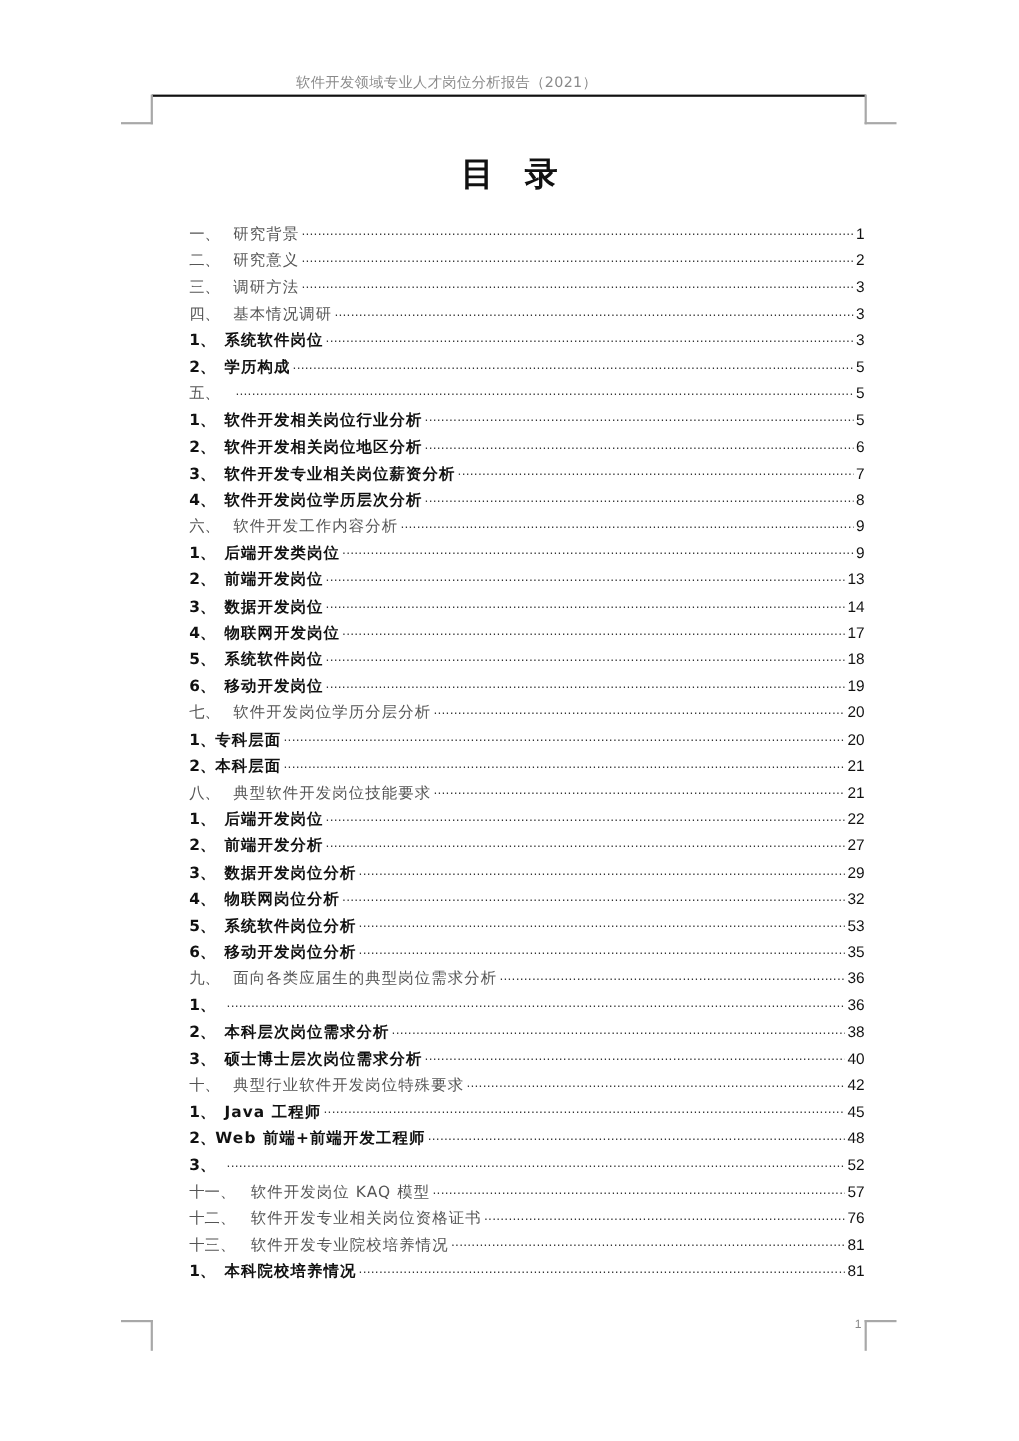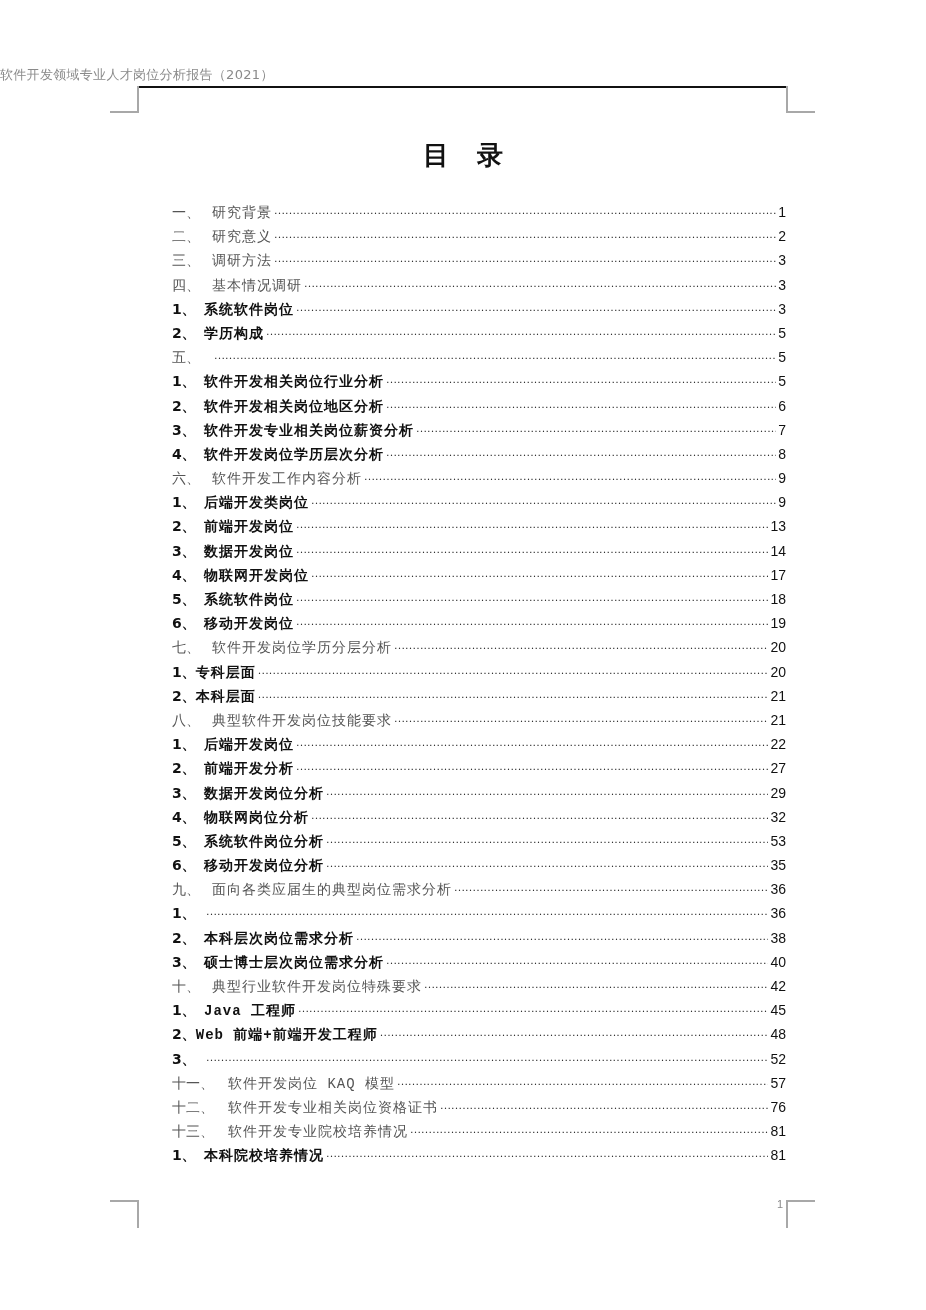--- a/index.html
+++ b/index.html
@@ -13,21 +13,21 @@
       position: relative;
       overflow: hidden;
       font-family: "DejaVu Sans", "Liberation Sans", sans-serif;
       color: #111;
     }
     .running-header {
       position: absolute;
       top: 66px;
       left: 0;
       width: 812px;
-      text-align: left;
+      text-align: center;
       font-size: 13px;
       color: #8a8a8a;
       letter-spacing: 0.3px;
     }
     .header-rule {
       position: absolute;
       top: 86px;
       left: 138px;
       width: 649px;
       height: 2px;
@@ -36,21 +36,21 @@
     .crop-mark {
       position: absolute;
       background: #a8a8a8;
     }
     .doc-title {
       position: absolute;
       top: 138px;
       left: 0;
       width: 926px;
       text-align: center;
-      font-size: 26px;
+      font-size: 30px;
       font-weight: bold;
       letter-spacing: 28px;
       text-indent: 28px;
       color: #111;
     }
     .toc {
       position: absolute;
       top: 200px;
       left: 172px;
       width: 614px;
@@ -75,21 +75,20 @@
       flex: 0 0 auto;
       display: inline-block;
     }
     .toc-row.level-1 .toc-num { width: 40px; }
     .toc-row.level-2 .toc-num { width: 32px; }
     .toc-row.level-2.tight .toc-num { width: auto; }
     .toc-row.level-1.wide .toc-num { width: 56px; }
     .toc-label {
       flex: 0 0 auto;
       letter-spacing: 1px;
-      font-family: Liberation Mono, monospace;
     }
     .toc-leader {
       flex: 1 1 auto;
       overflow: hidden;
       margin: 0 2px;
       color: #333;
       font-weight: normal;
       letter-spacing: 0;
       position: relative;
       top: -3px;

